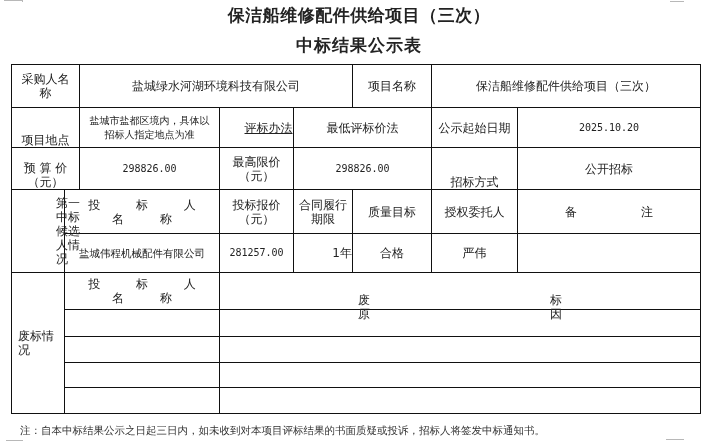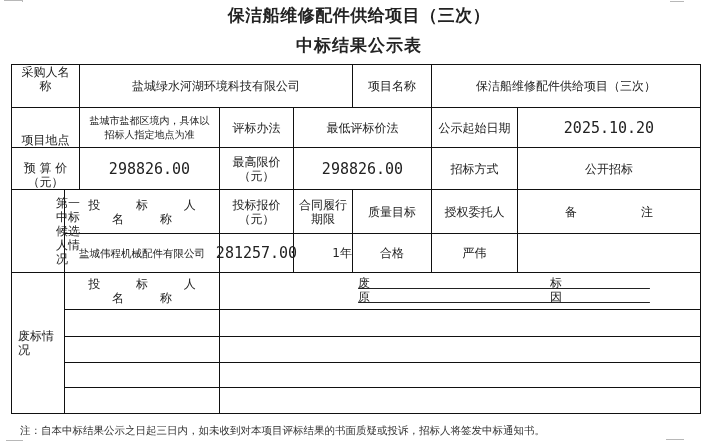--- a/index.html
+++ b/index.html
@@ -8,21 +8,21 @@
   .corner { position:absolute; background:#b8b8b8; }
   .title { position:absolute; left:0; width:718px; text-align:center;
            font-family:"DejaVu Serif","Liberation Serif", serif; font-weight:bold; color:#222; }
   .t1 { top:4px; font-size:17px; letter-spacing:0.5px; }
   .t2 { top:34px; font-size:17px; letter-spacing:1px; }
   .cell { position:absolute; display:flex; align-items:center; justify-content:center;
           text-align:center; font-size:12px; line-height:14px; color:#222; box-sizing:border-box; }
   .hl { position:absolute; height:1px; background:#111; }
   .vl { position:absolute; width:1px; background:#111; }
   .small { font-size:10px; line-height:14px; }
-  .mono { font-family:"DejaVu Sans Mono","Liberation Mono", monospace; font-size:15px; }
+  .mono { font-family:"DejaVu Sans Mono","Liberation Mono", monospace; font-size:10px; }
   .spaced { letter-spacing:16px; padding-left:16px; }
   .note { position:absolute; left:20px; top:424px; font-size:10.5px; color:#333; white-space:nowrap; }
   .left { justify-content:flex-start; text-align:left; padding-left:7px; }
 </style>
 </head>
 <body>
 
 <div class="corner" style="left:4px;top:0px;width:19px;height:1px;"></div>
 <div class="corner" style="left:22px;top:0px;width:1px;height:2px;"></div>
 <div class="corner" style="left:670px;top:1px;width:14px;height:1px;"></div>
@@ -58,40 +58,40 @@
   <div class="vl" style="left:517px;top:107px;height:82px;"></div>
 
   <div class="vl" style="left:64px;top:189px;height:224px;"></div>
   <div class="vl" style="left:219px;top:189px;height:224px;"></div>
   <div class="vl" style="left:293px;top:189px;height:83px;"></div>
   <div class="vl" style="left:352px;top:189px;height:83px;"></div>
   <div class="vl" style="left:431px;top:189px;height:83px;"></div>
   <div class="vl" style="left:517px;top:189px;height:83px;"></div>
 </div>
 
-<div class="cell" style="left:12px;top:58px;width:67px;height:42px;padding:0 8px;font-family:Liberation Serif, serif;">
+<div class="cell" style="left:12px;top:65px;width:67px;height:42px;padding:0 8px;font-family:Liberation Serif, serif;">
     <span>采购人名称</span>
   </div>
 <div class="cell" style="left:80px;top:65px;width:272px;height:42px;">
     <span>盐城绿水河湖环境科技有限公司</span>
   </div>
 <div class="cell" style="left:353px;top:65px;width:78px;height:42px;">
     <span>项目名称</span>
   </div>
 <div class="cell" style="left:432px;top:65px;width:268px;height:42px;">
     <span>保洁船维修配件供给项目（三次）</span>
   </div>
 
 <div class="cell" style="left:12px;top:108px;width:67px;height:39px;align-items:flex-end;">
     <span>项目地点</span>
   </div>
 <div class="cell small" style="left:80px;top:108px;width:139px;height:39px;padding:0 6px;">
     <span>盐城市盐都区境内，具体以招标人指定地点为准</span>
   </div>
-<div class="cell" style="left:220px;top:108px;width:73px;height:39px;">
+<div class="cell" style="left:232px;top:108px;width:73px;height:39px;text-decoration:underline;">
     <span>评标办法</span>
   </div>
 <div class="cell" style="left:294px;top:108px;width:137px;height:39px;">
     <span>最低评标价法</span>
   </div>
 <div class="cell" style="left:432px;top:108px;width:85px;height:39px;text-align:center;">
     <span>公示起始日期</span>
   </div>
 <div class="cell mono" style="left:518px;top:108px;width:182px;height:39px;">
     <span>2025.10.20</span>
@@ -102,21 +102,21 @@
   </div>
 <div class="cell mono" style="left:80px;top:148px;width:139px;height:41px;">
     <span>298826.00</span>
   </div>
 <div class="cell" style="left:220px;top:148px;width:73px;height:41px;padding:0 8px;">
     <span>最高限价（元）</span>
   </div>
 <div class="cell mono" style="left:294px;top:148px;width:137px;height:41px;">
     <span>298826.00</span>
   </div>
-<div class="cell" style="left:432px;top:148px;width:85px;height:41px;">
+<div class="cell" style="left:432px;top:148px;width:85px;height:41px;align-items:flex-end;">
     <span>招标方式</span>
   </div>
 <div class="cell" style="left:518px;top:148px;width:182px;height:41px;">
     <span>公开招标</span>
   </div>
 
 <div class="cell left" style="left:12px;top:190px;width:52px;height:82px;padding:0 10px 0 8px;margin-left:36px;">
     <span>第一中标候选人情况</span>
   </div>
 
@@ -158,21 +158,21 @@
     <span></span>
   </div>
 
 <div class="cell left" style="left:12px;top:273px;width:52px;height:140px;padding:0 10px 0 6px;">
     <span>废标情况</span>
   </div>
 
 <div class="cell spaced" style="left:65px;top:273px;width:154px;height:36px;">
     <span>投 标 人 名 称</span>
   </div>
-<div class="cell" style="left:220px;top:272px;width:480px;height:36px;letter-spacing:88px;padding-left:88px;text-decoration:underline;">
+<div class="cell" style="left:220px;top:289px;width:480px;height:36px;letter-spacing:88px;padding-left:88px;">
     <span>废 标 原 因</span>
   </div>
 
 <div class="cell" style="left:65px;top:310px;width:154px;height:26px;">
     <span></span>
   </div>
 <div class="cell" style="left:220px;top:310px;width:480px;height:26px;">
     <span></span>
   </div>
 <div class="cell" style="left:65px;top:337px;width:154px;height:25px;">

